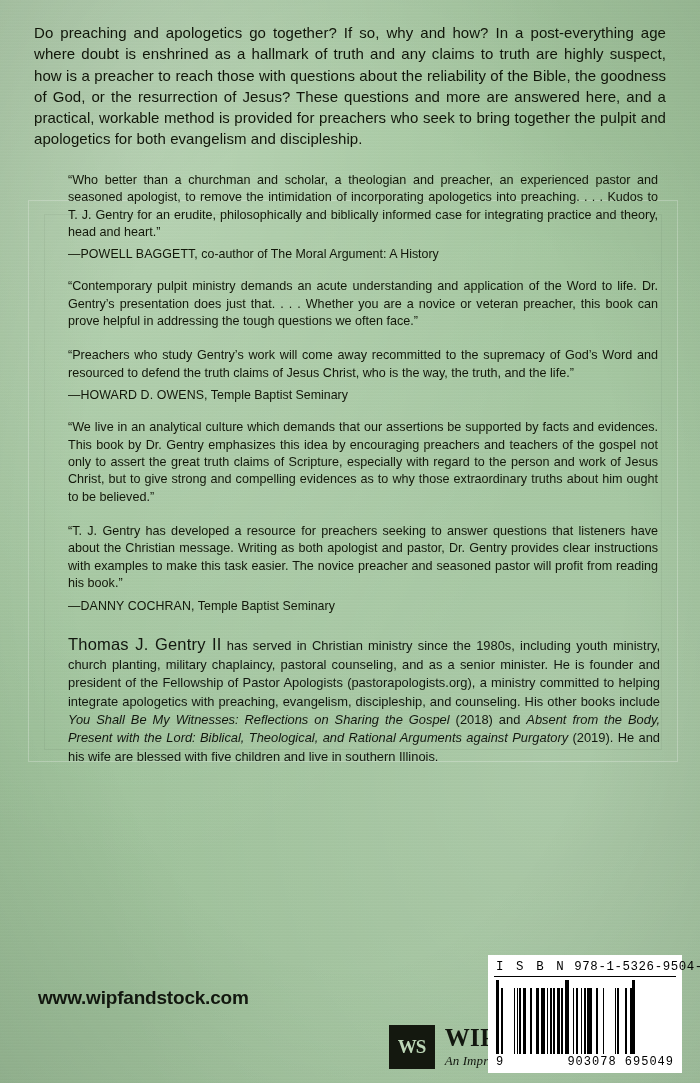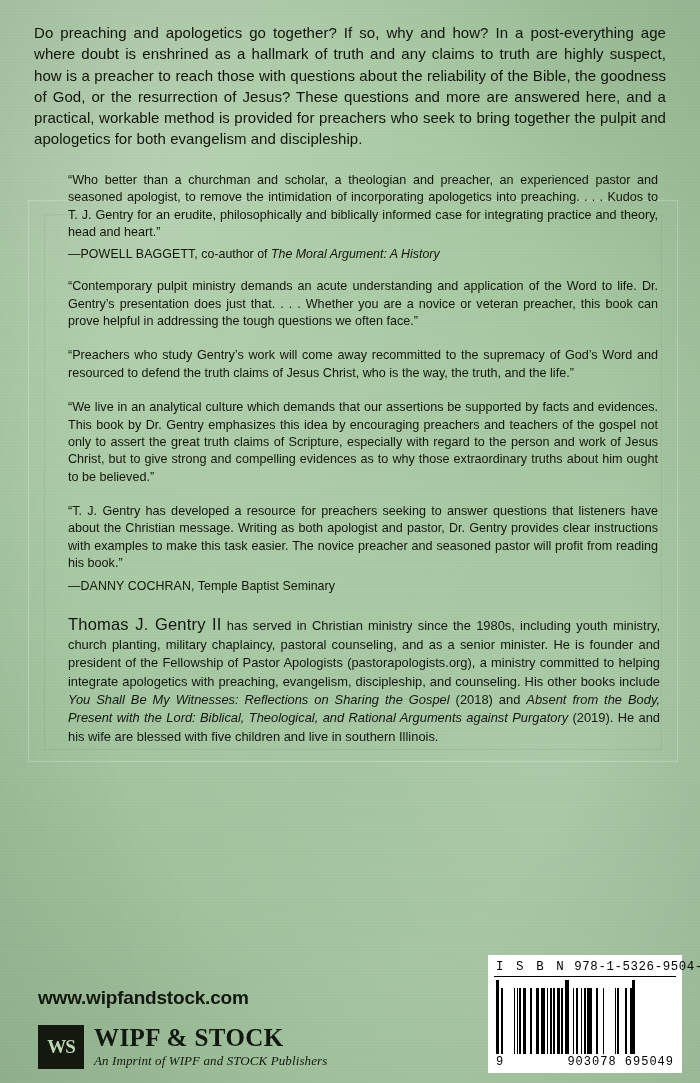--- a/index.html
+++ b/index.html
@@ -72,21 +72,20 @@
     margin: 0;
     color: #121709;
   }
   .attribution .who {
     letter-spacing: 0.1px;
   }
   .attribution .role {
     font-style: normal;
   }
   .attribution .title-italic {
-    font-style: italic;
   }
 
   .bio {
     margin-top: 20px;
     padding: 0 6px 0 34px;
     font-size: 12.9px;
     line-height: 1.42;
     text-align: justify;
   }
   .bio .author {
@@ -111,21 +110,21 @@
   .cover-design .label { font-weight: bold; }
   .website {
     font-size: 19px;
     font-weight: bold;
     letter-spacing: -0.2px;
     margin-bottom: 16px;
   }
   .pub-row {
     display: flex;
     align-items: flex-end;
-    justify-content: flex-start;
+    justify-content: flex-end;
     margin-top: 12px;
   }
   .publisher {
     display: flex;
     align-items: center;
     gap: 10px;
   }
   .ws-logo {
     width: 46px;
     height: 44px;
@@ -212,20 +211,21 @@
         <p class="quote">“Who better than a churchman and scholar, a theologian and preacher, an experienced pastor and seasoned apologist, to remove the intimidation of incorporating apologetics into preaching. . . . Kudos to T. J. Gentry for an erudite, philosophically and biblically informed case for integrating practice and theory, head and heart.”</p>
         <p class="attribution"><span class="who">—POWELL BAGGETT,</span><span class="role"> co-author of </span><span class="title-italic">The Moral Argument: A History</span></p>
       </div>
 
       <div class="endorsement">
         <p class="quote">“Contemporary pulpit ministry demands an acute understanding and application of the Word to life. Dr. Gentry’s presentation does just that. . . . Whether you are a novice or veteran preacher, this book can prove helpful in addressing the tough questions we often face.”</p>
       </div>
 
       <div class="endorsement">
         <p class="quote">“Preachers who study Gentry’s work will come away recommitted to the supremacy of God’s Word and resourced to defend the truth claims of Jesus Christ, who is the way, the truth, and the life.”</p>
+        <p class="attribution"><span class="who">—HOWARD D. OWENS,</span><span class="role"> Temple Baptist Seminary</span><span class="title-italic"></span></p>
       </div>
 
       <div class="endorsement">
         <p class="quote">“We live in an analytical culture which demands that our assertions be supported by facts and evidences. This book by Dr. Gentry emphasizes this idea by encouraging preachers and teachers of the gospel not only to assert the great truth claims of Scripture, especially with regard to the person and work of Jesus Christ, but to give strong and compelling evidences as to why those extraordinary truths about him ought to be believed.”</p>
       </div>
 
       <div class="endorsement">
         <p class="quote">“T. J. Gentry has developed a resource for preachers seeking to answer questions that listeners have about the Christian message. Writing as both apologist and pastor, Dr. Gentry provides clear instructions with examples to make this task easier. The novice preacher and seasoned pastor will profit from reading his book.”</p>
         <p class="attribution"><span class="who">—DANNY COCHRAN,</span><span class="role"> Temple Baptist Seminary</span><span class="title-italic"></span></p>
       </div>

